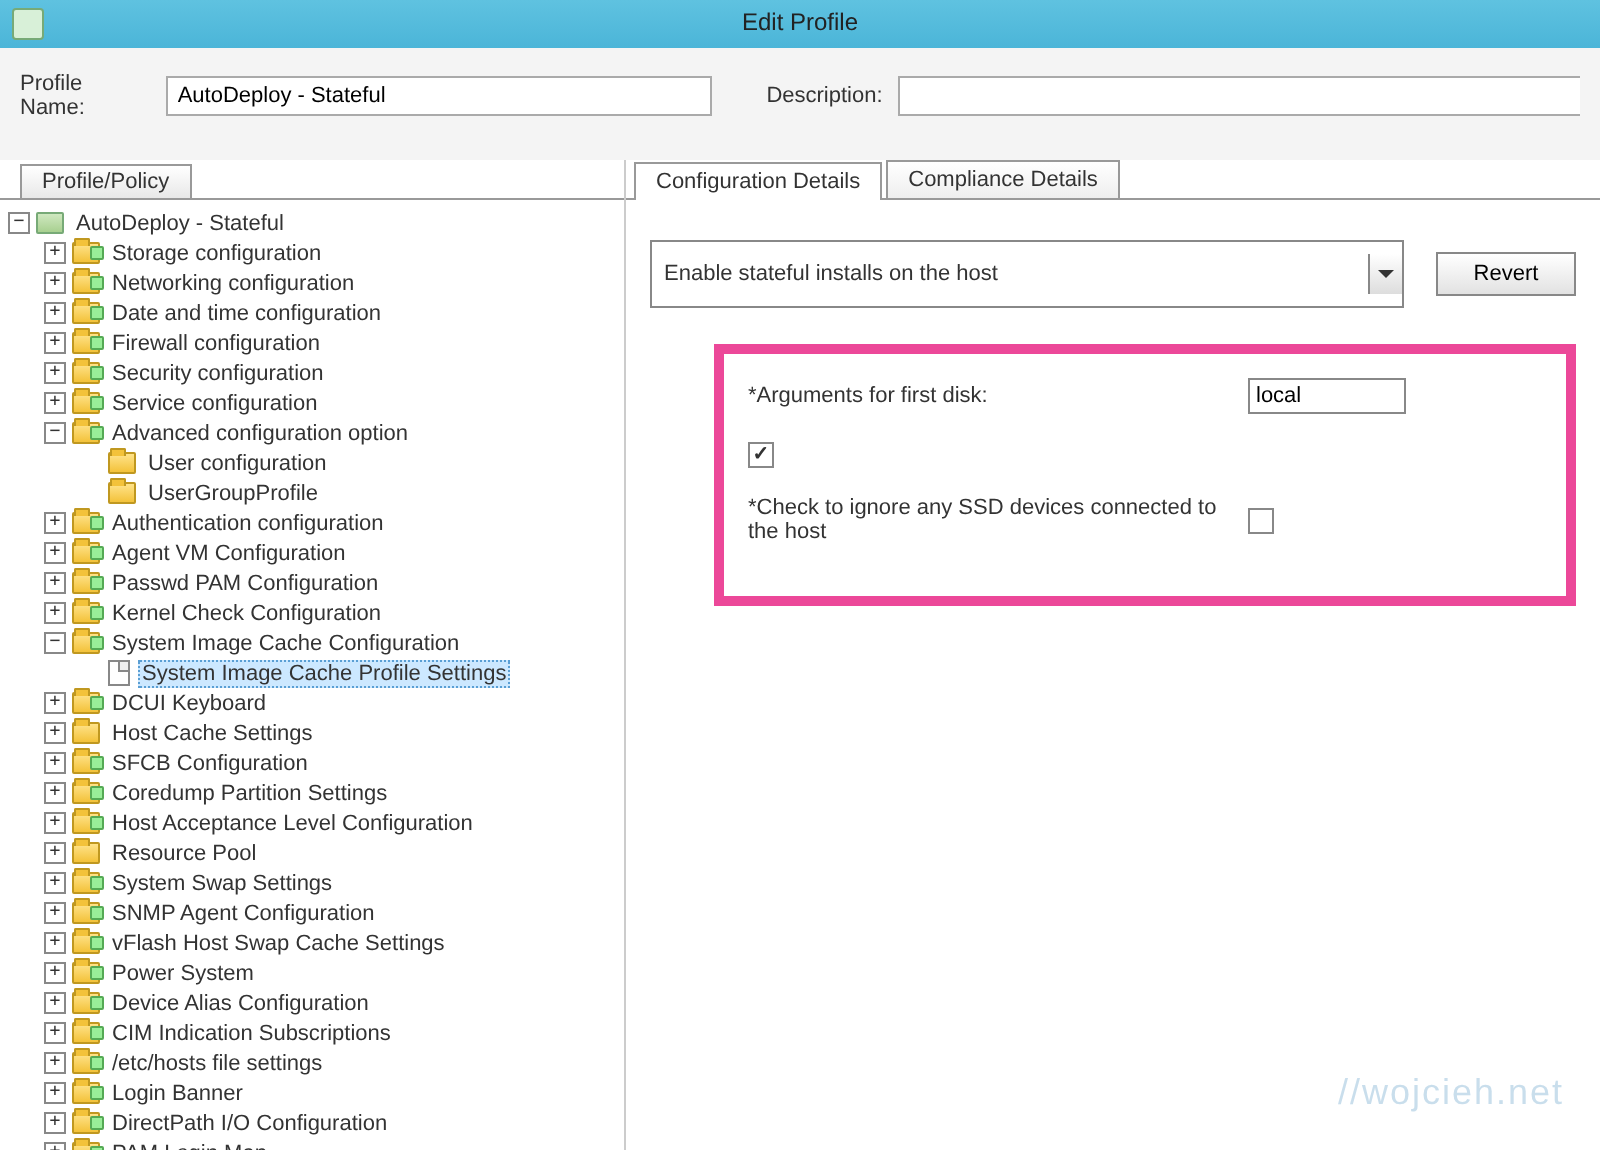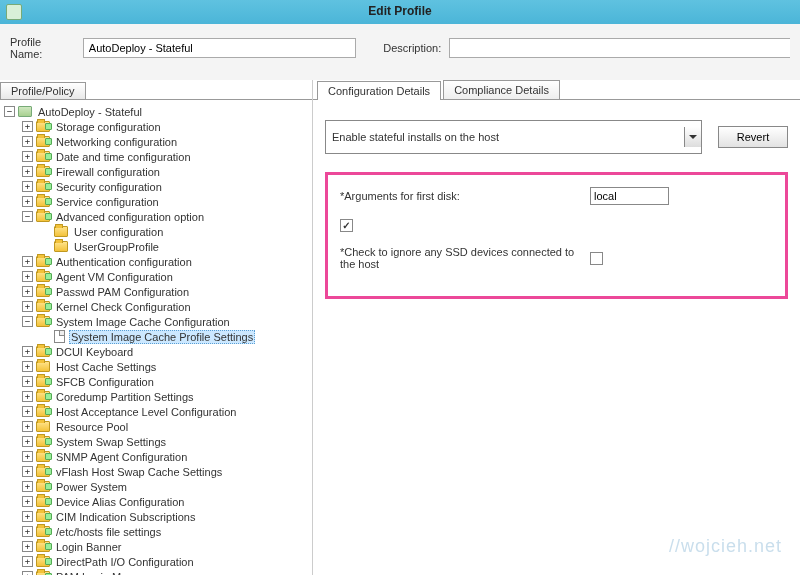--- a/index.html
+++ b/index.html
@@ -1,32 +1,32 @@
 <!DOCTYPE html>
 <html><head>
 <meta charset="utf-8">
 <style>
 * { box-sizing: border-box; margin: 0; padding: 0; }
 body { font-family: Tahoma, Verdana, Arial, sans-serif; font-size: 11px; color: #333; background: #f0f0f0; width: 800px; height: 575px; overflow: hidden; position: relative; }
 
 .titlebar { height: 24px; background: linear-gradient(to bottom, #5fc2e0, #4bb5d8); padding: 3px 6px; display: flex; align-items: center; }
-.titlebar-text { color: #222; font-size: 12px; position: absolute; left: 50%; transform: translateX(-50%); top: 4px; font-weight: bold; }
+.titlebar-text { color: #222; font-size: 12px; position: absolute; left: 50%; transform: translateX(-50%); top: 4px; }
 .app-icon { width: 16px; height: 16px; background: #d8f0d8; border: 1px solid #7a7; border-radius: 2px; }
 
 .header-row { padding: 12px 10px 20px 10px; display: flex; align-items: center; gap: 8px; background: #f4f4f4; }
 .header-label { font-size: 11px; }
 .header-input { height: 20px; border: 1px solid #aaa; background: #fff; padding: 2px 5px; font-size: 11px; }
 .profile-name-input { width: 280px; }
 .desc-input { width: 350px; border-right: none; }
 
 .main { display: flex; height: calc(100% - 70px); }
 .left-pane { width: 313px; border-right: 1px solid #ccc; background: #fff; display: flex; flex-direction: column; }
 .right-pane { flex: 1; background: #fff; display: flex; flex-direction: column; }
 
-.tab-hdr { height: 20px; border-bottom: 1px solid #999; display: flex; align-items: flex-end; padding-left: 0; }
+.tab-hdr { height: 20px; border-bottom: 1px solid #999; display: flex; align-items: flex-end; padding-left: 10px; }
 .tab-hdr-left { background: linear-gradient(to bottom, #fff, #e8e8e8); border: 1px solid #999; border-bottom: none; padding: 2px 10px; font-size: 11px; }
 .tab { padding: 3px 10px; font-size: 11px; border: 1px solid #999; border-bottom: none; background: linear-gradient(to bottom, #fff, #eee); cursor: pointer; margin-right: 2px; }
 .tab.active { background: #fff; position: relative; top: 1px; }
 
 .tree { flex: 1; overflow-y: auto; padding: 4px; }
 .tree-node { display: flex; align-items: center; height: 15px; padding: 0; white-space: nowrap; font-size: 11px; }
 .tree-node .label { padding: 0 2px; }
 .tree-node.selected .label { background: #cce8ff; border: 1px dotted #5a9fd4; padding: 0 1px; }
 .exp { width: 11px; height: 11px; border: 1px solid #888; background: #fff; display: inline-flex; align-items: center; justify-content: center; font-size: 9px; line-height: 1; margin-right: 3px; cursor: pointer; font-family: monospace; }
 .exp.blank { border: none; background: transparent; }
@@ -37,21 +37,21 @@
 .page-icon { width: 11px; height: 13px; background: #fff; border: 1px solid #888; display: inline-block; margin-right: 4px; position: relative; }
 .page-icon::after { content:''; position:absolute; top:0; right:0; width:4px; height:4px; background:#eee; border-left:1px solid #888; border-bottom:1px solid #888; }
 
 .content-area { padding: 20px 12px; }
 .dropdown-row { display: flex; gap: 16px; align-items: center; margin-bottom: 18px; }
 .dropdown { flex: 1; max-width: 395px; height: 34px; border: 1px solid #888; background: #fff; display: flex; align-items: center; justify-content: space-between; padding: 0 0 0 6px; font-size: 11px; }
 .dropdown-btn { width: 17px; height: 20px; background: linear-gradient(to bottom, #fff, #ddd); border-left: 1px solid #888; display: flex; align-items: center; justify-content: center; }
 .dropdown-btn::after { content: ''; display: block; width: 0; height: 0; border-left: 4px solid transparent; border-right: 4px solid transparent; border-top: 4px solid #333; }
 .btn { height: 22px; width: 70px; background: linear-gradient(to bottom, #fff, #e2e2e2); border: 1px solid #888; font-size: 11px; cursor: pointer; }
 
-.group-box { border: 3px solid #ec4899; padding: 12px; }
+.group-box { border: 5px solid #ec4899; padding: 12px; margin-left: 32px; }
 .form-row { display: flex; align-items: center; margin-bottom: 14px; }
 .form-label { width: 250px; font-size: 11px; }
 .form-input { width: 79px; height: 18px; border: 1px solid #888; padding: 1px 3px; font-size: 11px; }
 .checkbox { width: 13px; height: 13px; border: 1px solid #888; background: #fff; display: inline-flex; align-items: center; justify-content: center; font-size: 10px; }
 .checkbox.checked::after { content: '✓'; color: #333; font-weight: bold; line-height:1; }
 
 .watermark { position: absolute; bottom: 18px; right: 18px; font-size: 18px; color: rgba(100,160,200,0.35); letter-spacing: 1px; pointer-events: none; }
 </style>
 </head>
 <body>

